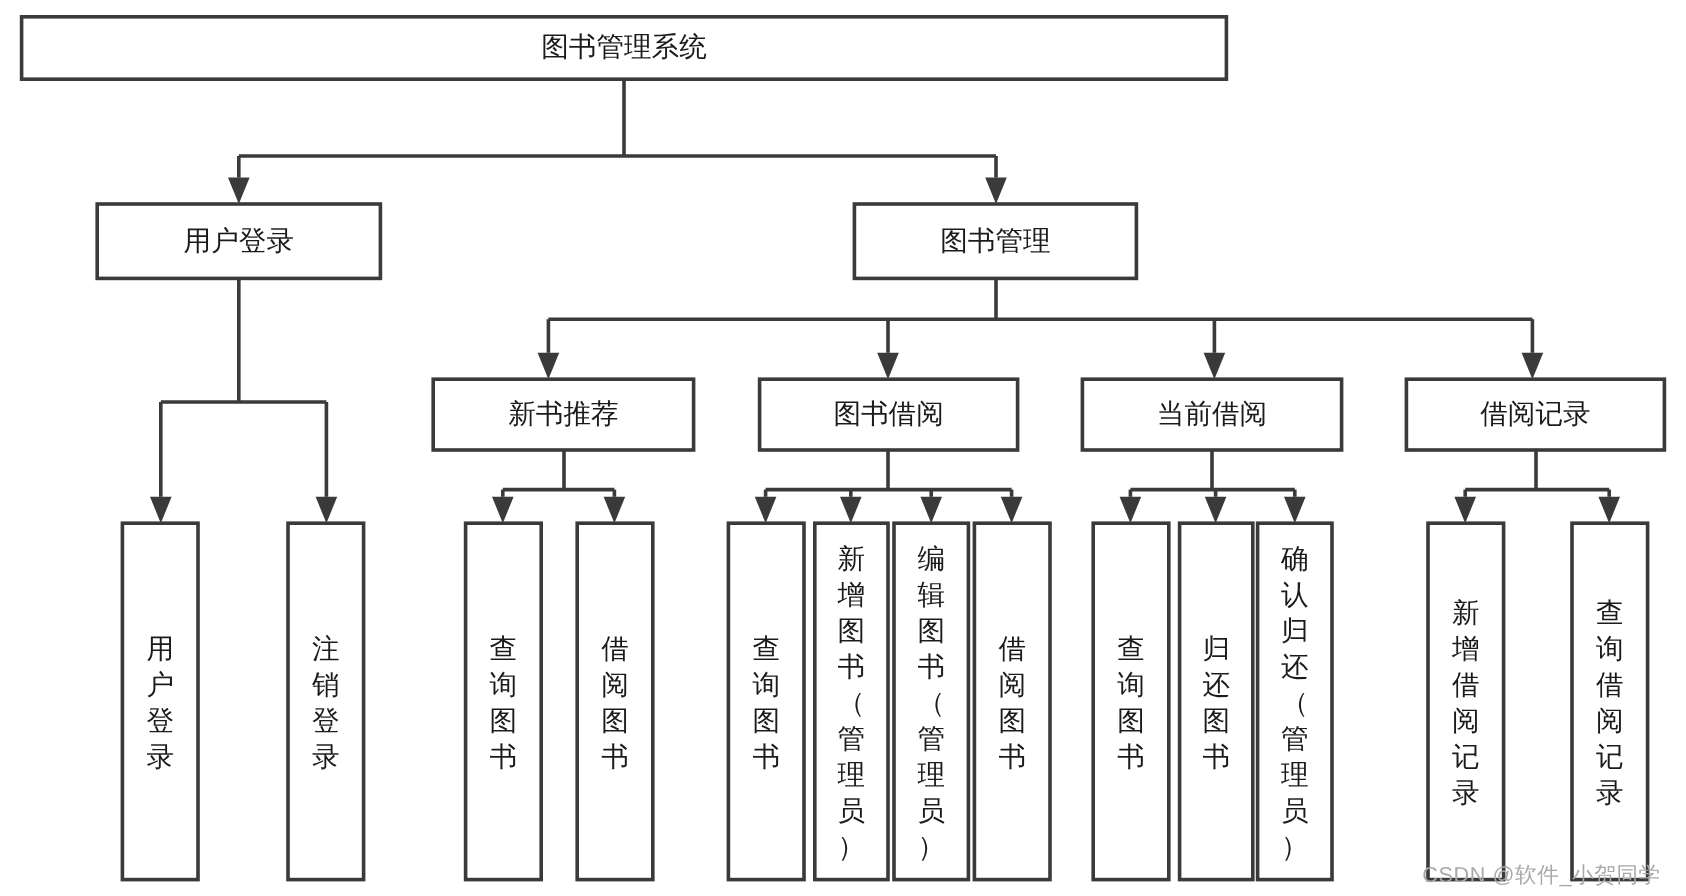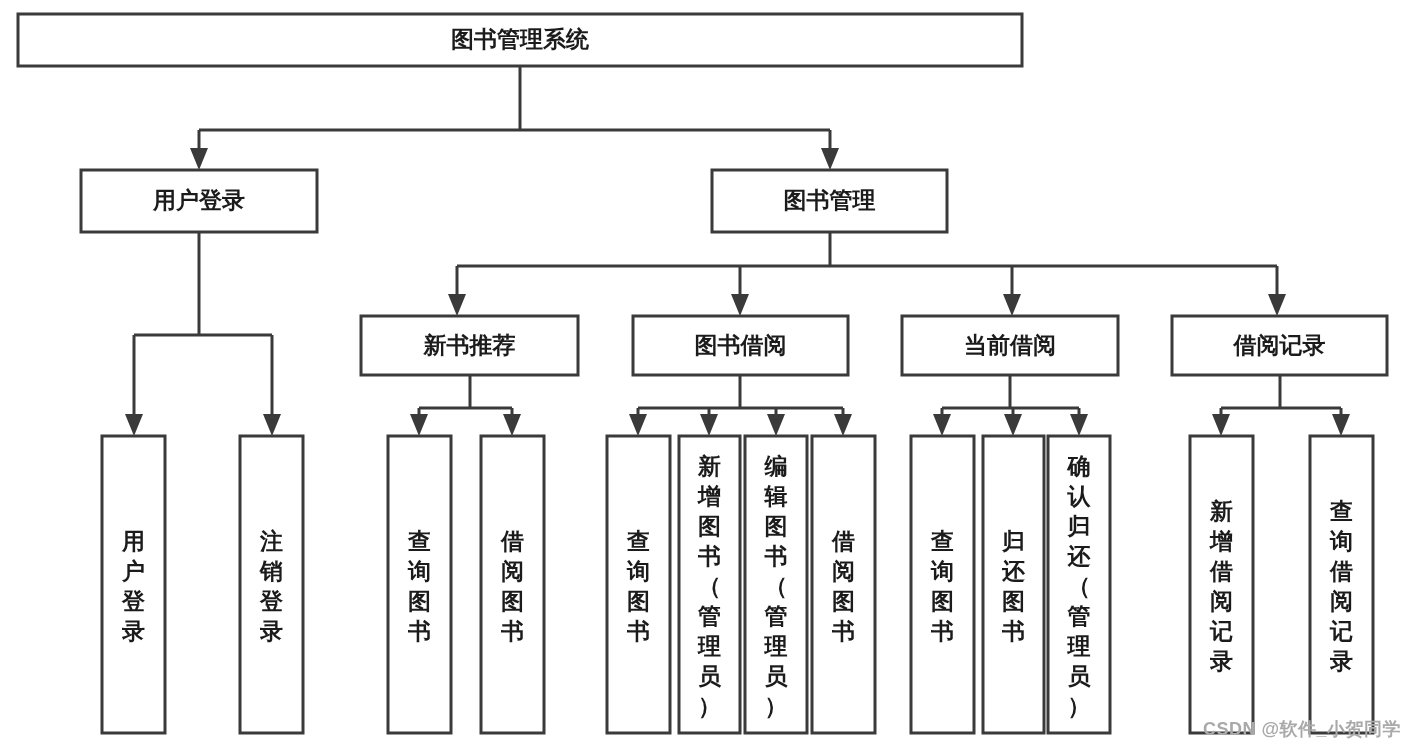--- a/index.html
+++ b/index.html
@@ -12,21 +12,20 @@
     width: 1405px;
     height: 747px;
     font-family: "Liberation Sans", "DejaVu Sans", sans-serif;
     overflow: hidden;
     position: relative;
   }
   #diagram-root {
     position: relative;
     width: 1405px;
     height: 747px;
-    font-weight: bold;
   }
   svg.diagram-canvas {
     position: absolute;
     top: 0;
     left: 0;
     width: 1405px;
     height: 747px;
     display: block;
   }
   .node-box {
@@ -52,21 +51,21 @@
     dominant-baseline: middle;
   }
   .node-label-v {
     fill: #1b1b1b;
     font-family: "Liberation Sans", "DejaVu Sans", sans-serif;
     font-size: 23px;
     text-anchor: middle;
   }
   .watermark-text {
     position: absolute;
-    right: 4px;
+    right: 21px;
     bottom: 6px;
     font-family: "Liberation Sans", "DejaVu Sans", sans-serif;
     font-size: 18px;
     color: #a9a9a9;
     white-space: nowrap;
     letter-spacing: 0.5px;
     pointer-events: none;
   }
 </style>
 </head>

